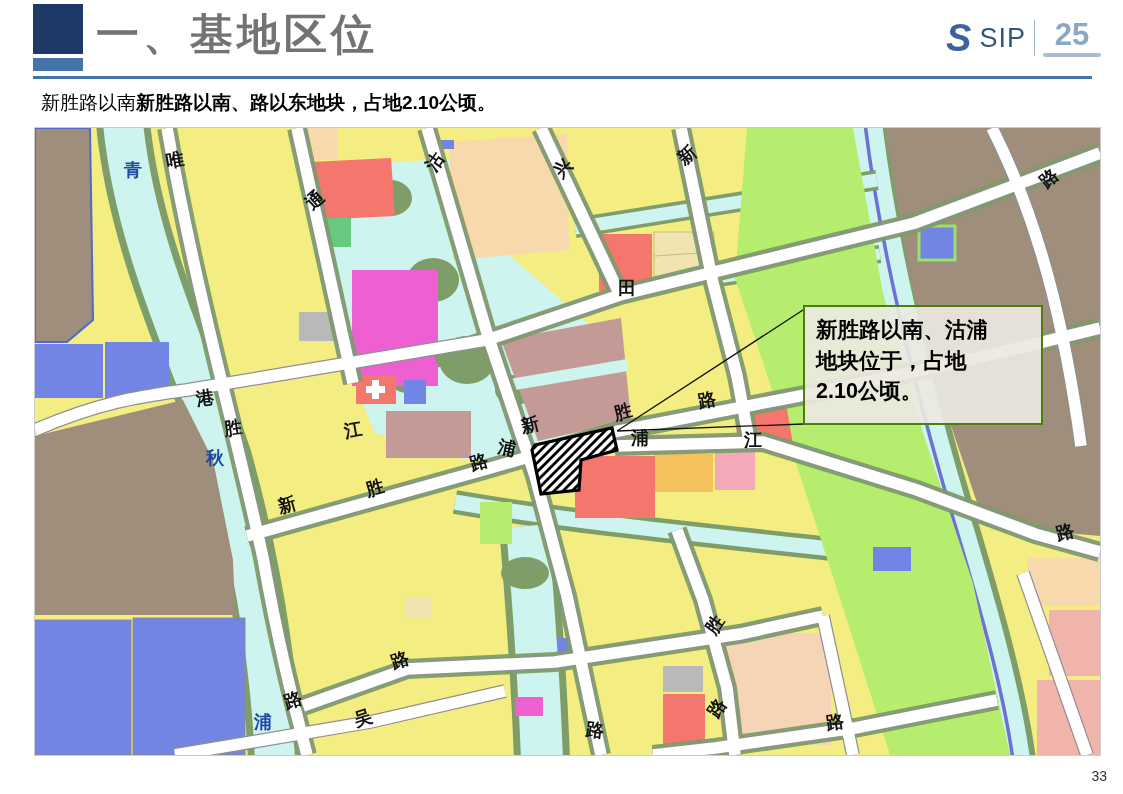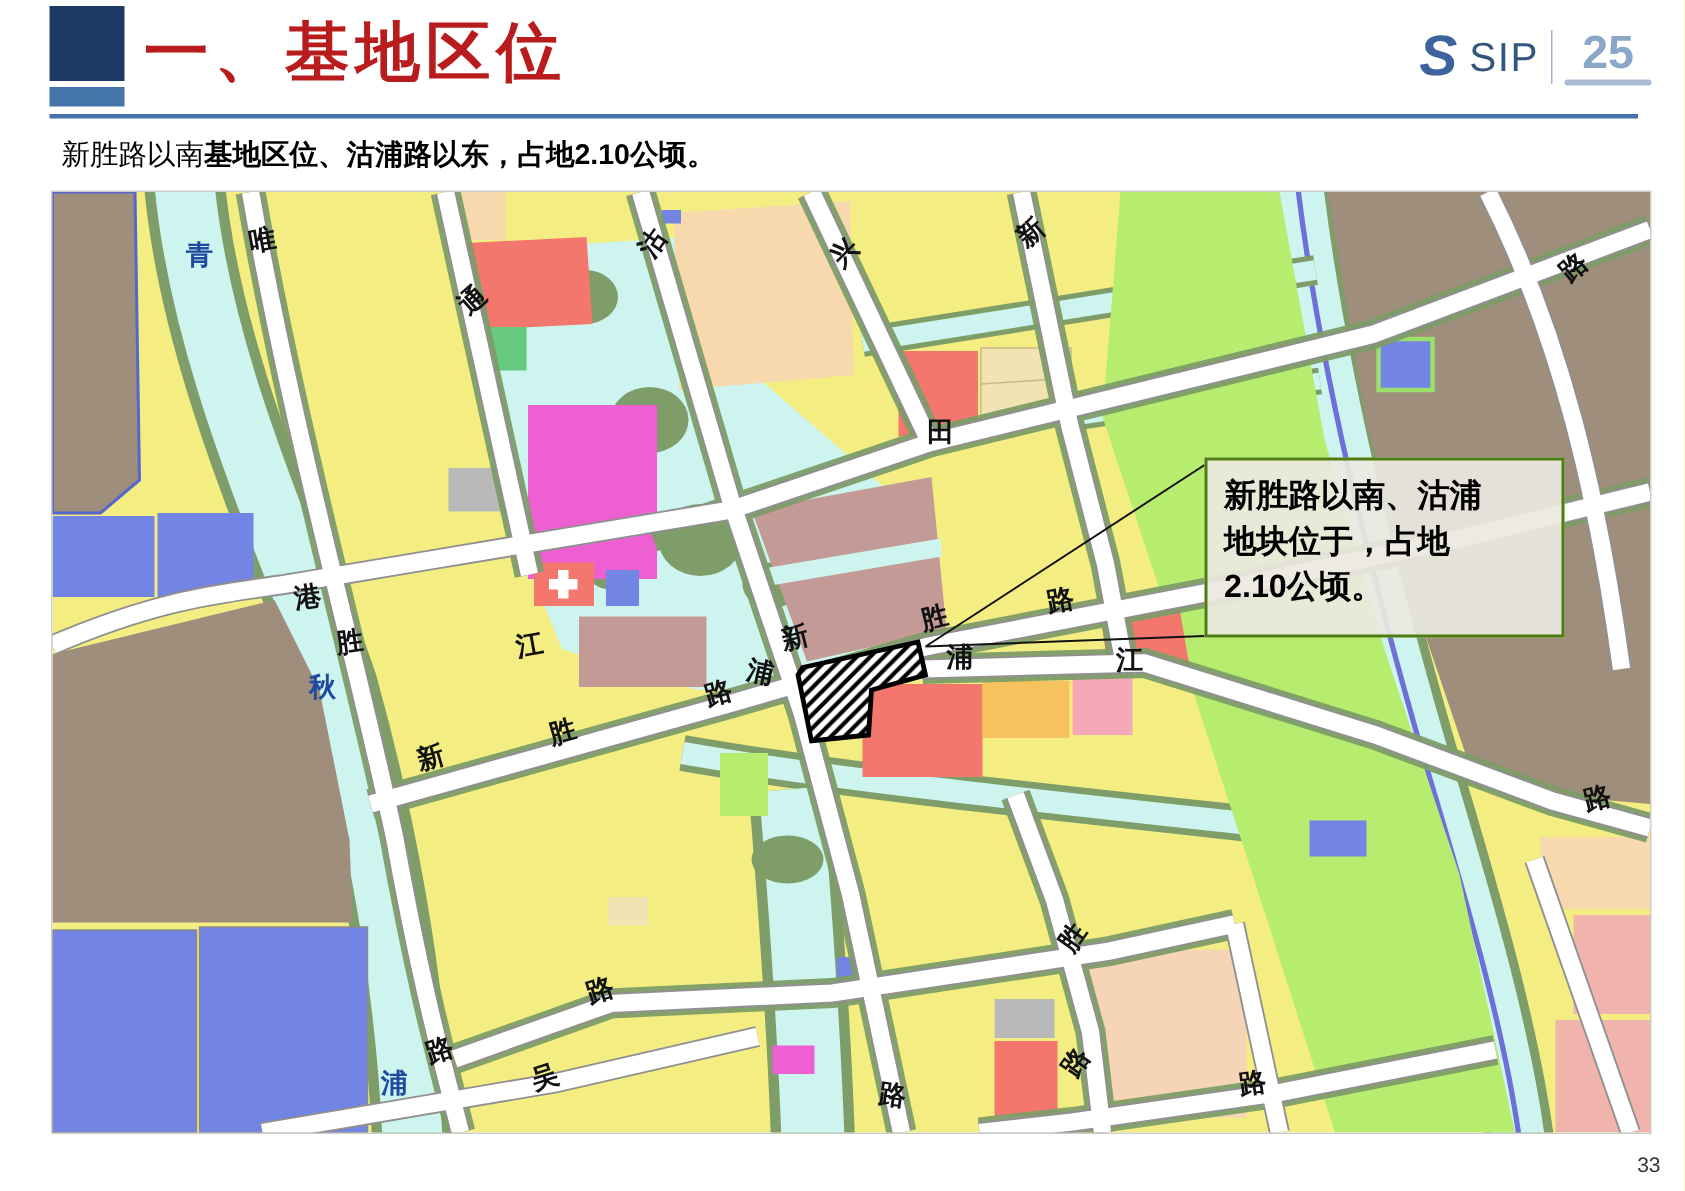--- a/index.html
+++ b/index.html
@@ -2,21 +2,21 @@
 <html><head>
 <meta charset="utf-8">
 <style>
   html,body{margin:0;padding:0;}
   body{width:1123px;height:794px;position:relative;background:#ffffff;overflow:hidden;
        font-family:"Liberation Sans", sans-serif;}
 
   
   .logo-block{position:absolute;left:33px;top:4px;width:50px;height:50px;background:#1d3a66;}
   .logo-bar{position:absolute;left:33px;top:58px;width:50px;height:13px;background:#4574ab;}
-  .page-title{position:absolute;left:96px;top:6px;font-size:43px;font-weight:bold;color:#b91c1c;
+  .page-title{position:absolute;left:96px;top:6px;font-size:43px;font-weight:bold;color:#737373;
               letter-spacing:4px;}
   .title-rule{position:absolute;left:33px;top:76px;width:1059px;height:3px;background:#4574ab;}
 
   
   .sip-logo{position:absolute;right:22px;top:14px;height:48px;display:flex;align-items:center;gap:8px;}
   .sip-swoosh{font-size:38px;font-weight:bold;font-style:italic;color:#3c639c;line-height:1;}
   .sip-text{font-size:27px;font-weight:normal;color:#33567e;letter-spacing:1px;}
   .sip-divider{width:1px;height:36px;background:#9fb4cc;}
   .sip-25{font-size:31px;font-weight:bold;color:#8ba7c7;line-height:1;}
   .sip-caption{width:58px;height:4px;background:#a9bcd4;margin-top:3px;border-radius:2px;}
@@ -52,21 +52,21 @@
 <div class="sip-logo">
   <span class="sip-swoosh">S</span>
   <span class="sip-text">SIP</span>
   <span class="sip-divider"></span>
   <span class="sip-right">
     <span class="sip-25">25</span>
     <span class="sip-caption"></span>
   </span>
 </div>
 
-<div class="subtitle"><span>新胜路以南</span><b>基地区位、沽浦路以东，占地2.10公顷。</b></div>
+<div class="subtitle"><span>新胜路以南</span><b>新胜路以南、路以东地块，占地2.10公顷。</b></div>
 
 <div class="map-wrap">
   <svg class="map-svg" width="1065" height="627" viewBox="0 0 1065 627">
     <defs>
       <pattern id="hatch" width="9" height="9" patternUnits="userSpaceOnUse">
         <rect width="9" height="9" fill="#ffffff"></rect>
         <path d="M-2,11 L11,-2 M-2,2 L2,-2 M7,11 L11,7" stroke="#000" stroke-width="2.8"></path>
       </pattern>
     </defs>
 

